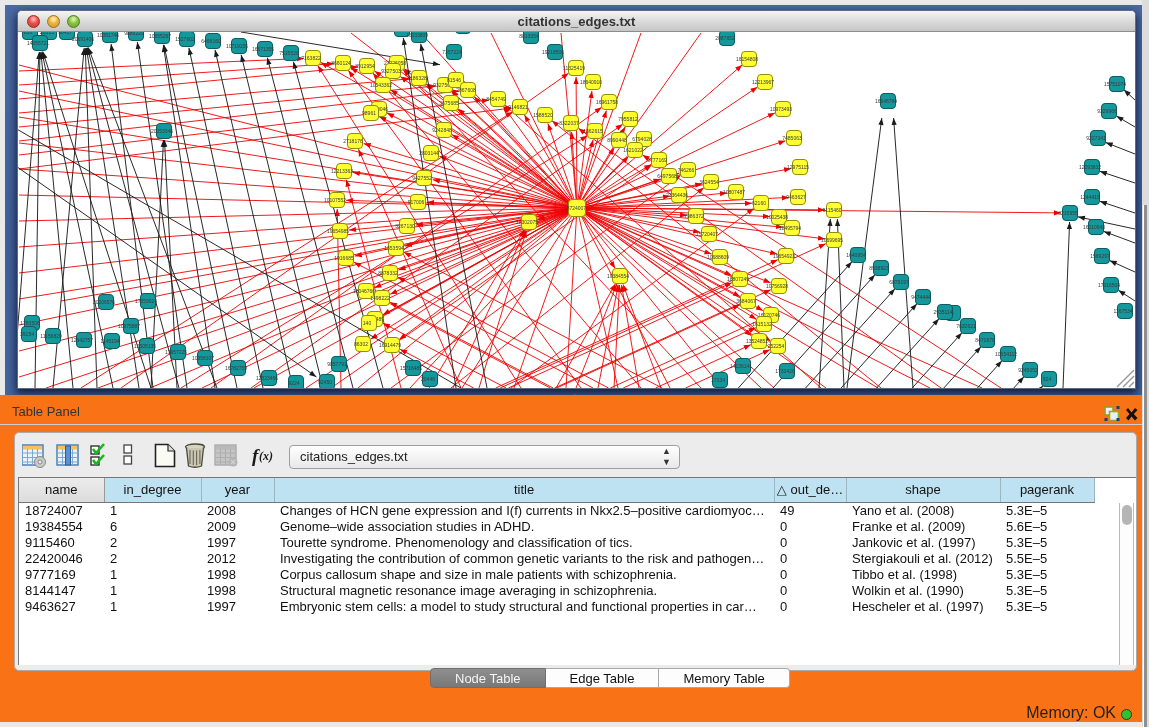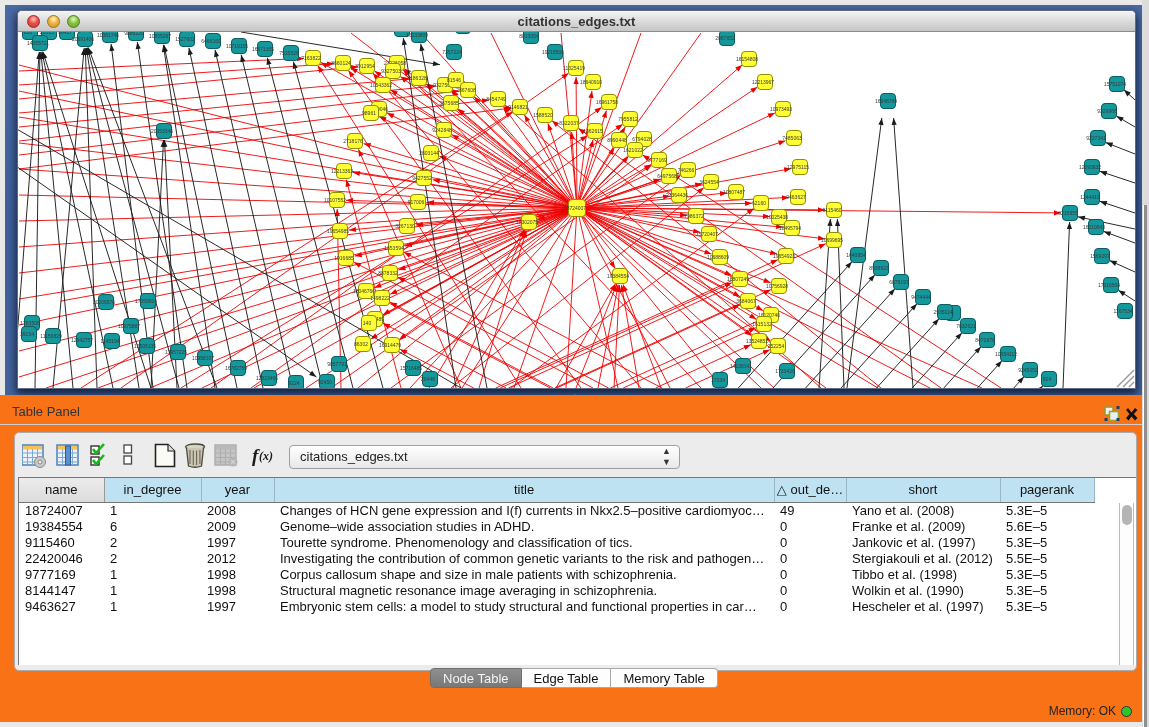--- a/index.html
+++ b/index.html
@@ -38,27 +38,27 @@
  border-bottom:1px solid #777;background:#bfe2f2;overflow:hidden;white-space:nowrap}
 th.c1{background:linear-gradient(#ececec,#dcdcdc);border-right:1px solid #999}
 td{height:16px;padding:0 0 0 6px;white-space:nowrap;overflow:hidden}
 .c1{width:85px}.c2{width:97px}.c3{width:73px}.c4{width:500px}.c5{width:72px}
 .c6{width:154px}.c7{width:94px}
 #vsb{position:absolute;left:1100px;top:25px;width:15px;height:162px;background:#fdfdfd;
  border-left:1px solid #bbb;border-right:1px solid #bbb}
 #vsb .th{position:absolute;left:2px;top:2px;width:10px;height:20px;background:#b5b5b5;
  border-radius:5px}
 #tabs{position:absolute;left:430px;top:273px;height:20px;font-size:13px}
-#tabs span{display:inline-block;height:20px;line-height:19px;padding:0 12px;
+#tabs span{display:inline-block;height:20px;line-height:19px;padding:0 24px;
  background:#fdfdfd;border:1px solid #a9a9a9;border-left:none;color:#111;
  vertical-align:top}
 #tabs span.sel{background:linear-gradient(#8f8f8f,#787878);color:#f4f4f4;
  border:1px solid #6f6f6f;border-radius:4px 0 0 4px}
 #tabs span.last{border-radius:0 4px 4px 0}
-#mem{position:absolute;right:10px;top:309px;font-size:12px;color:#222}
+#mem{position:absolute;right:10px;top:309px;font-size:16px;color:#222}
 #mem .dot{display:inline-block;width:11px;height:11px;border-radius:50%;
  background:#2fc32f;border:1px solid #333;vertical-align:-2px;margin-left:5px}
 #divh{position:absolute;left:569px;top:394px;width:12px;height:6px;color:#b8c4dc;
  font-size:8px;line-height:6px;text-align:center}
 #dhi{position:absolute;right:2px;top:10px;width:36px;height:18px}
 </style></head><body>
 <div id="bg">
 <div id="blue"></div>
 <div id="win">
   <div id="tbar">
@@ -811,21 +811,21 @@
   <div id="combo">citations_edges.txt<span class="ar">▲<br>▼</span></div>
   <div id="tblwrap">
    <table>
     <tbody>
               <tr>
                 <th class="c1">name</th>
                 <th class="c2">in_degree</th>
                 <th class="c3">year</th>
     <th class="c4">title</th>
                 <th class="c5">△ out_de…</th>
-                <th class="c6">short</th>
+                <th class="c6">shape</th>
     <th class="c7">pagerank</th>
               </tr>
     <tr>
                 <td class="c1">18724007</td>
                 <td class="c2">1</td>
                 <td class="c3">2008</td>
                 <td class="c4">Changes of HCN gene expression and I(f) currents in Nkx2.5–positive cardiomyoc…</td>
                 <td class="c5">49</td>
                 <td class="c6">Yano et al. (2008)</td>
                 <td class="c7">5.3E–5</td>

